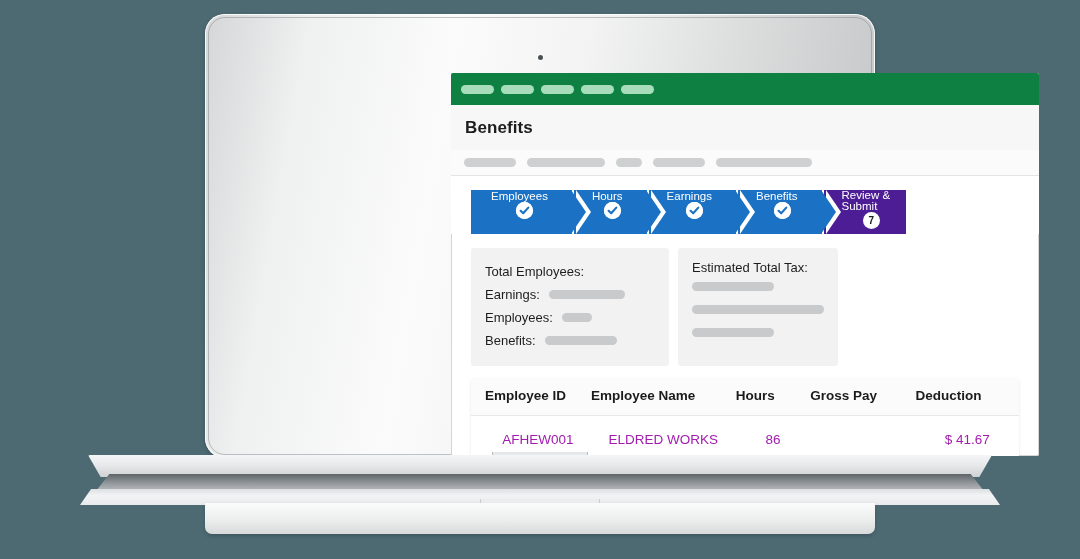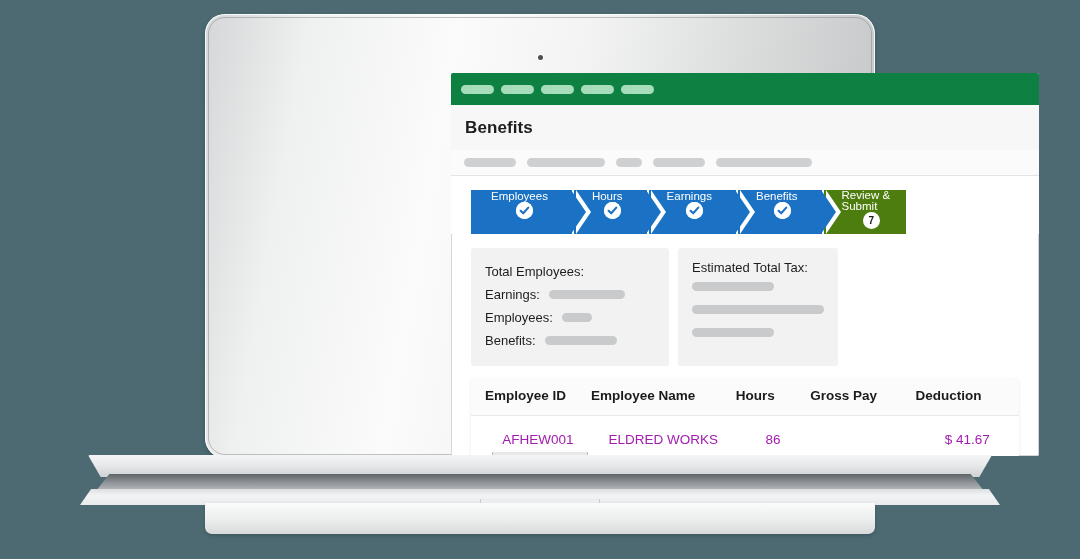--- a/index.html
+++ b/index.html
@@ -126,21 +126,21 @@
   }
   .step-label { font-size: 11.5px; white-space: nowrap; }
   .step-label.two-line { line-height: 11px; }
   .step-mark {
     margin-left: 11px; width: 17px; height: 17px; border-radius: 50%;
     background: #ffffff; display: flex; align-items: center; justify-content: center;
     flex: none;
   }
   .step-mark svg { display: block; }
   .step-num { font-size: 10px; font-weight: bold; color: #1a1a1a; }
-  .step.current { background: #4d7c0f; }
+  .step.current { background: #4c1d95; }
   .step.current::after { border-left-color: #16347c; }
   .step.last { padding-right: 16px; }
   .step.last::after, .step.last::before { display: none; }
 
   
   .cards { display: flex; gap: 9px; padding: 14px 20px 0 20px; }
   .card { background: #f2f2f2; border-radius: 3px; padding: 12px 14px 14px 14px; }
   .card.c1 { width: 198px; }
   .card.c2 { width: 198px; }
   .card.c3 { width: 160px; }

